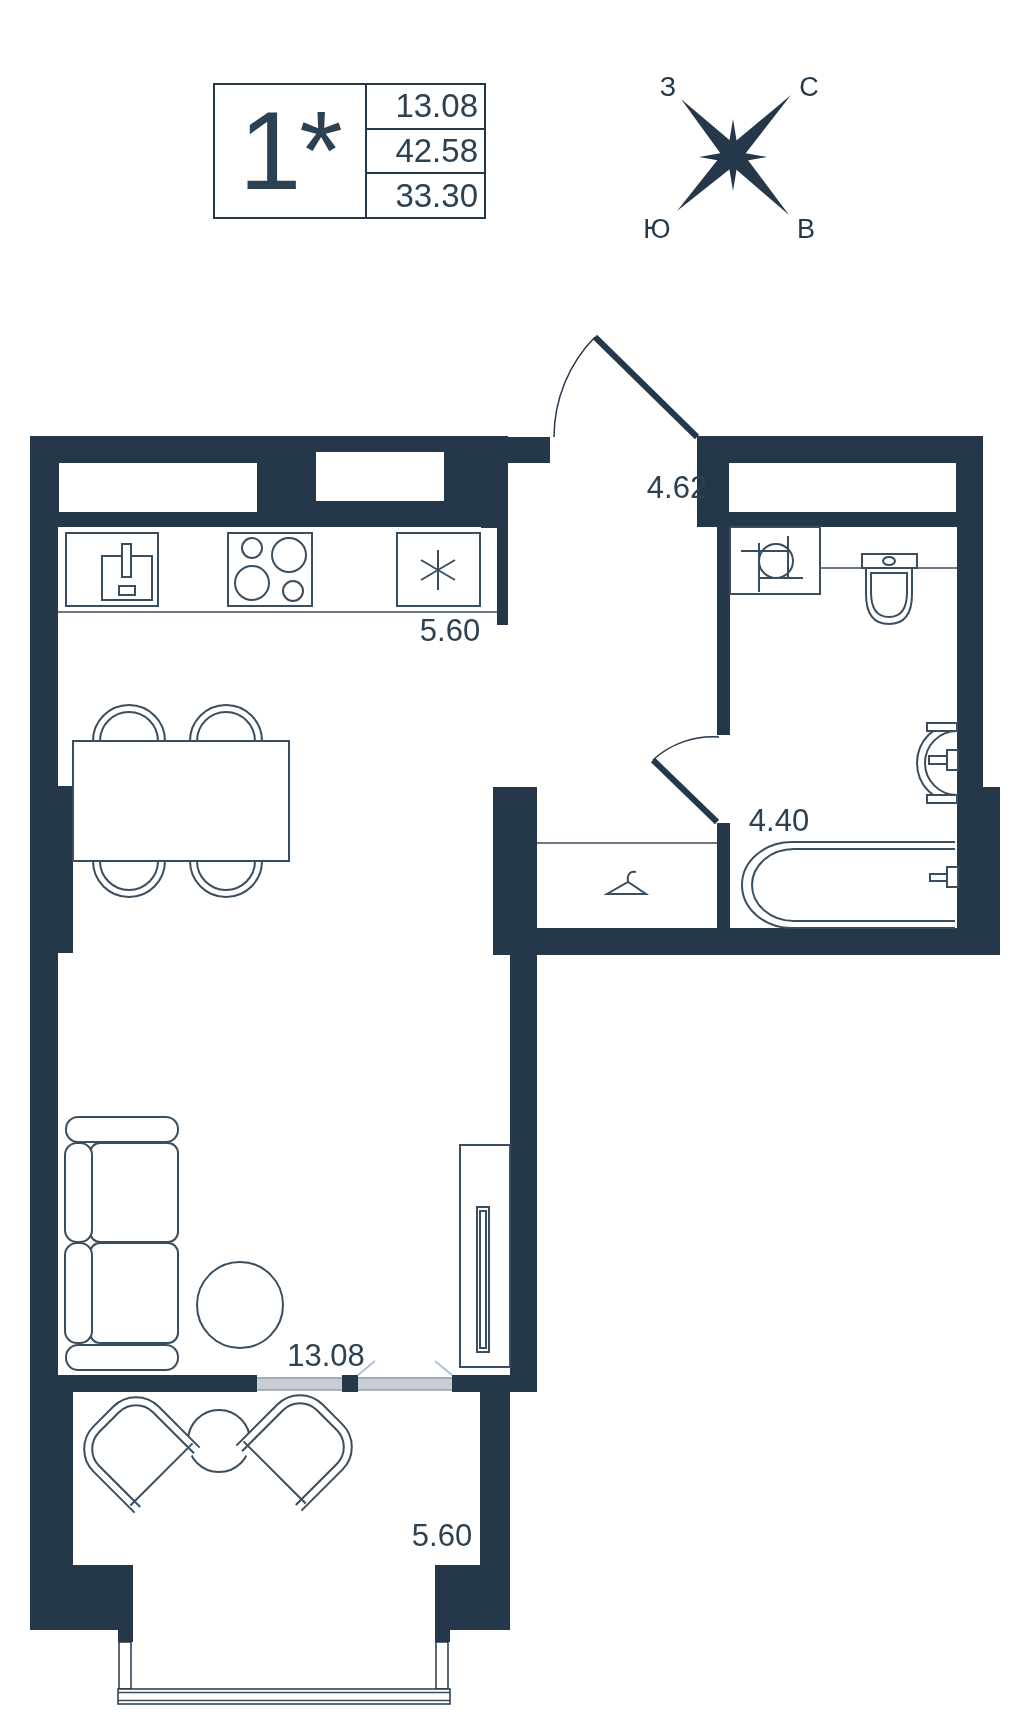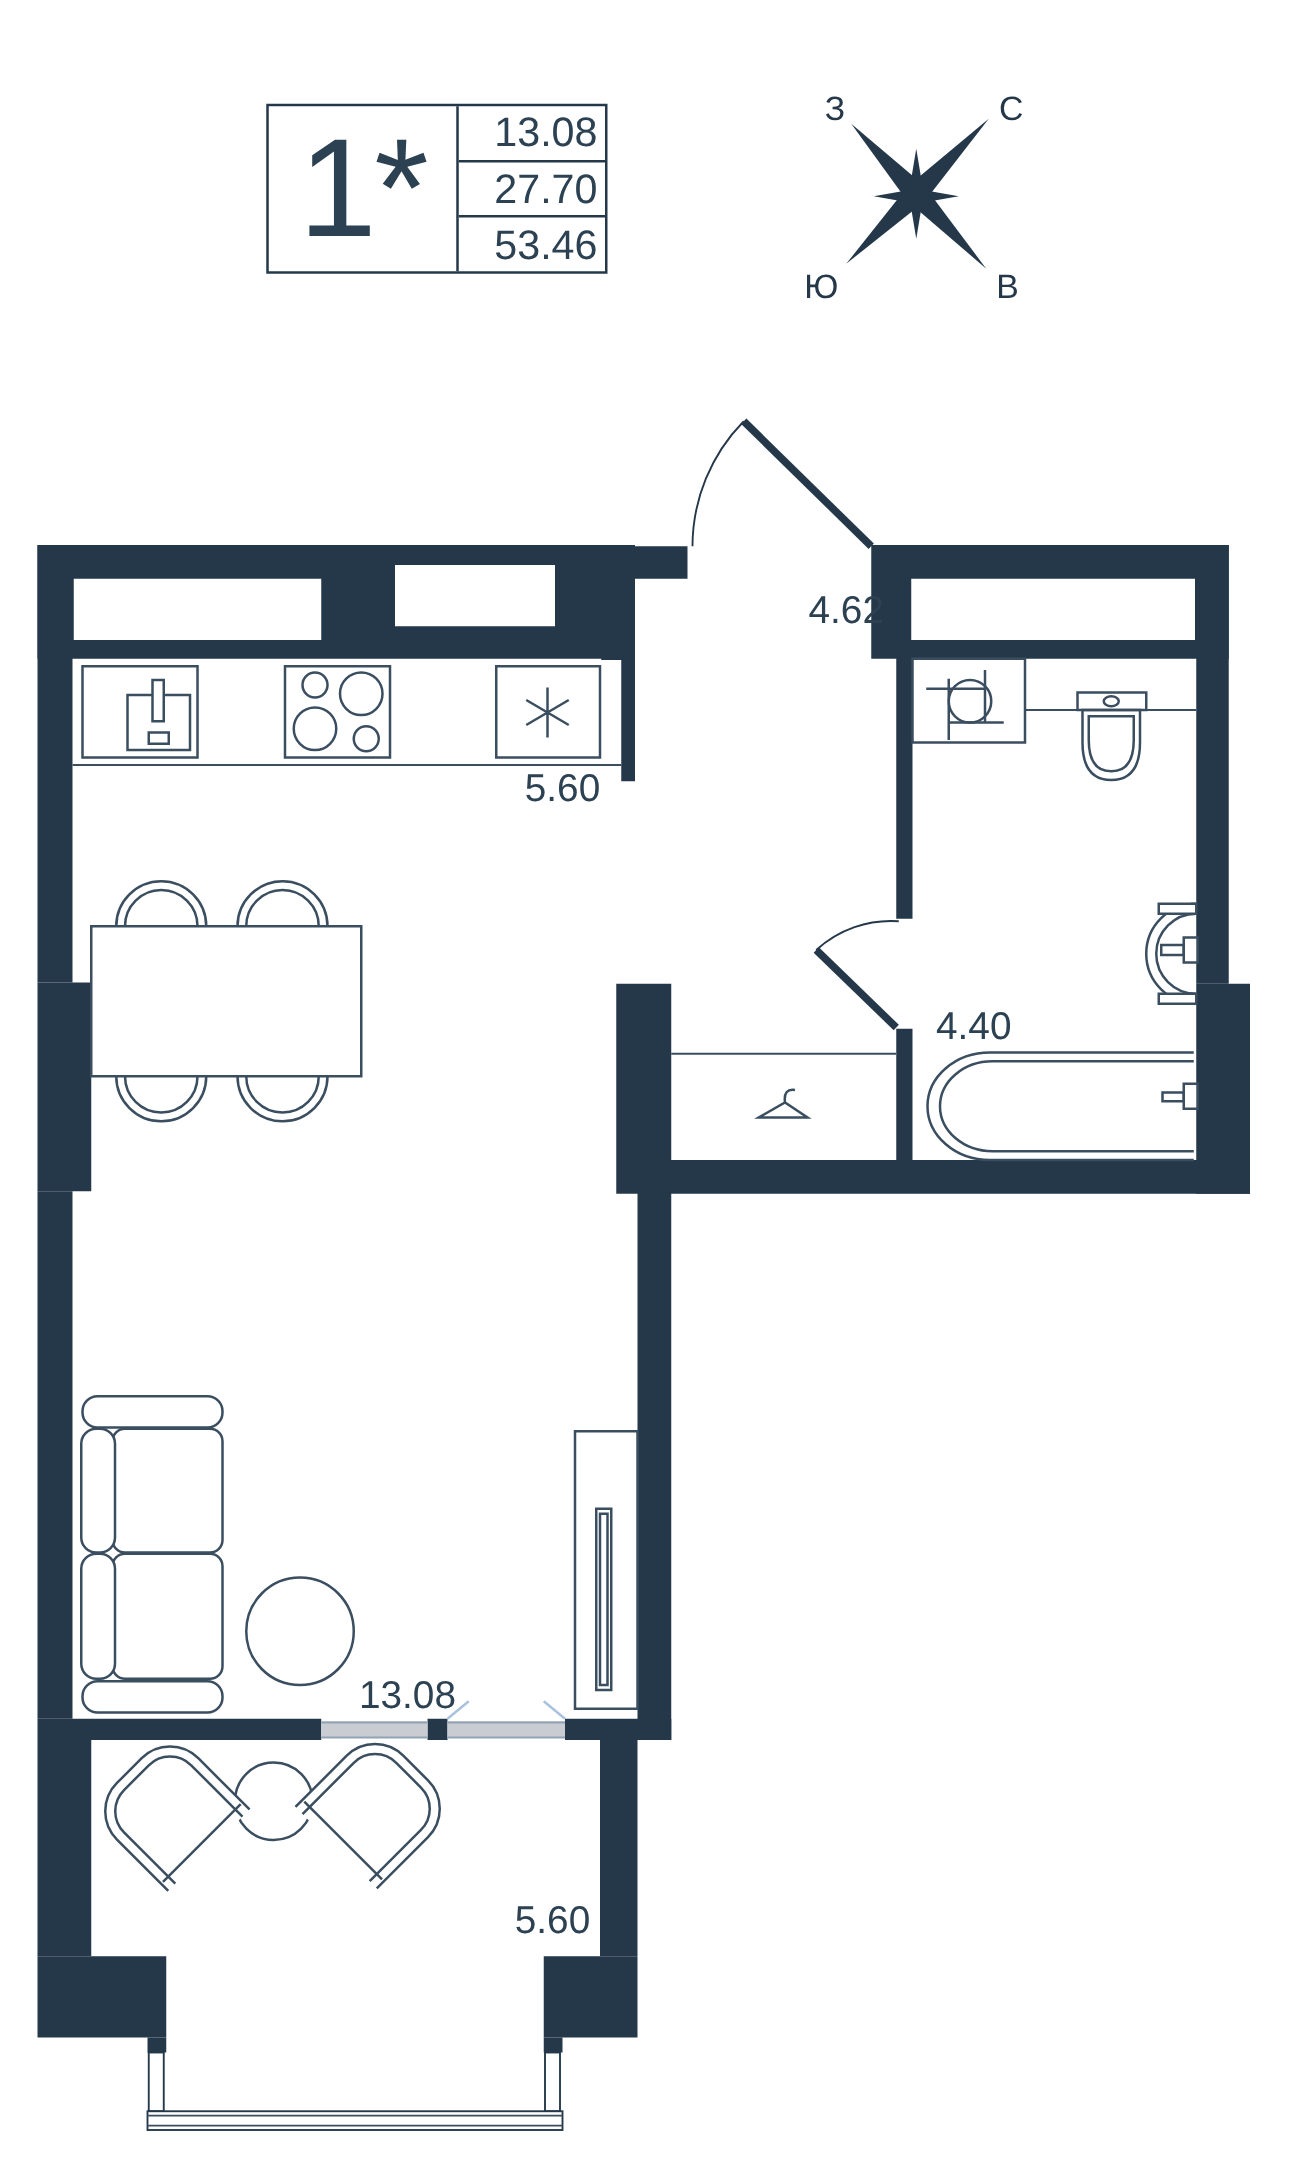--- a/index.html
+++ b/index.html
@@ -32,22 +32,22 @@
 </style>
 </head>
 <body>
 
 <div class="canvas">
 
   <div class="legend">
     <div class="legend-unit">1*</div>
     <div class="legend-values">
       <div class="legend-row">13.08</div>
-      <div class="legend-row">27.70</div>
-      <div class="legend-row">53.46</div>
+      <div class="legend-row">42.58</div>
+      <div class="legend-row">33.30</div>
     </div>
   </div>
 
   <svg width="1031" height="1735" viewBox="0 0 1031 1735">
 
     <g class="walls">
       <rect x="30" y="436" width="28" height="350"></rect>
       <rect x="30" y="786" width="43" height="167"></rect>
       <rect x="30" y="953" width="28" height="422"></rect>
       <rect x="30" y="436" width="478" height="91"></rect>

